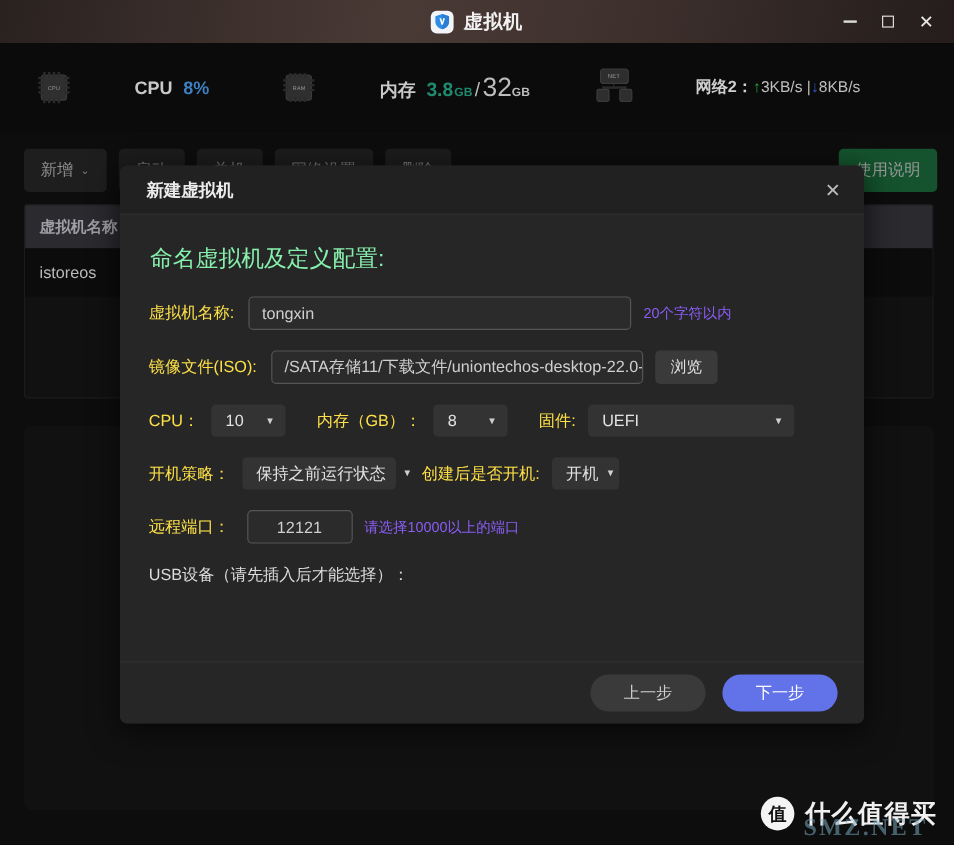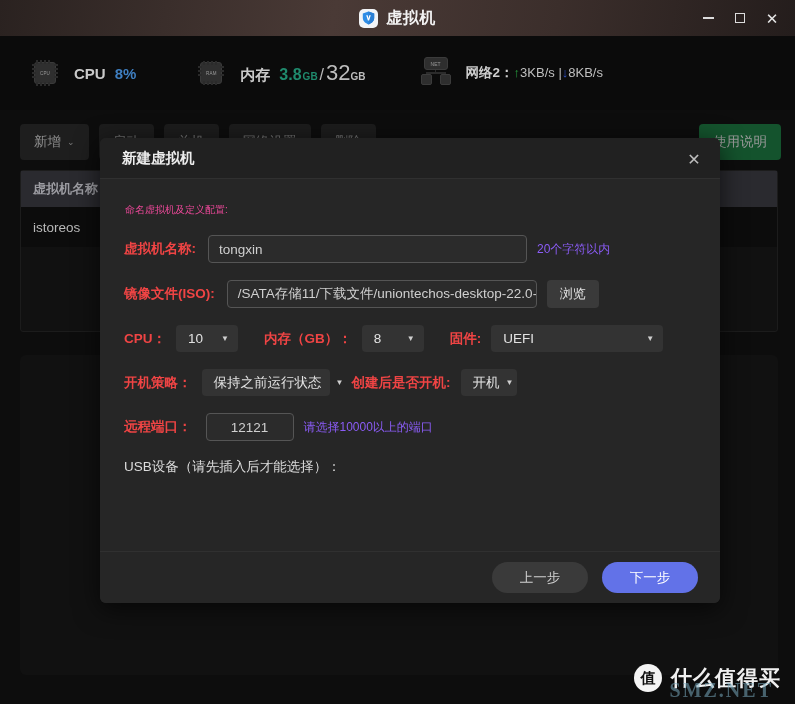--- a/index.html
+++ b/index.html
@@ -46,21 +46,21 @@
   .win-btn .sq   { width: 10px; height: 10px; border: 1.5px solid #dcdcdc; }
   .win-btn .xg   { font-size: 15px; color: #e8e8e8; }
 
   
   .stats {
     position: absolute; left: 0; top: 36px;
     width: 795px; height: 74px;
     background: #0b0b0b;
     display: flex; align-items: center;
   }
-  .stat { display: flex; align-items: center; }
+  .stat { display: flex; align-items: center; gap: 38px; }
   .stat.cpu { margin-left: 28px; }
   .stat.ram { margin-left: 58px; }
   .stat.net { margin-left: 52px; }
   .chip {
     width: 34px; height: 34px; position: relative; flex: 0 0 auto;
     display: flex; align-items: center; justify-content: center;
   }
   .chip .body {
     width: 22px; height: 22px; border-radius: 3px;
     background: #2f2f2f; border: 1px solid #3a3a3a;
@@ -176,24 +176,24 @@
   }
   .modal-title {
     margin-left: 22px; color: #ececec; font-size: 14.5px; font-weight: bold;
   }
   .modal-close {
     position: absolute; right: 14px; top: 9px;
     width: 24px; height: 24px; display: flex; align-items: center; justify-content: center;
     color: #bdbdbd; font-size: 16px;
   }
   .modal-body { position: relative; height: 372px; padding: 24px 24px 0 24px; }
-  .section-title { color: #ec4899; font-size: 10px; margin: 0 0 18px 1px; }
+  .section-title { color: #86efac; font-size: 19px; margin: 0 0 18px 1px; }
 
   .frow { display: flex; align-items: center; margin-bottom: 17px; }
-  .flabel { color: #ef4444; font-size: 13.5px; white-space: nowrap; font-weight: bold; }
+  .flabel { color: #fde047; font-size: 13.5px; white-space: nowrap; }
 
   .txtinput {
     height: 28px; border: 1px solid #555; border-radius: 4px;
     background: #2b2b2b; color: #cfcfcf; font-size: 13.5px;
     display: flex; align-items: center; padding: 0 10px;
     overflow: hidden; white-space: nowrap;
   }
   .txtinput.name { width: 319px; margin-left: 12px; }
   .txtinput.iso  { width: 310px; margin-left: 12px; }
   .txtinput.port { width: 88px; margin-left: 14px; justify-content: center; }

